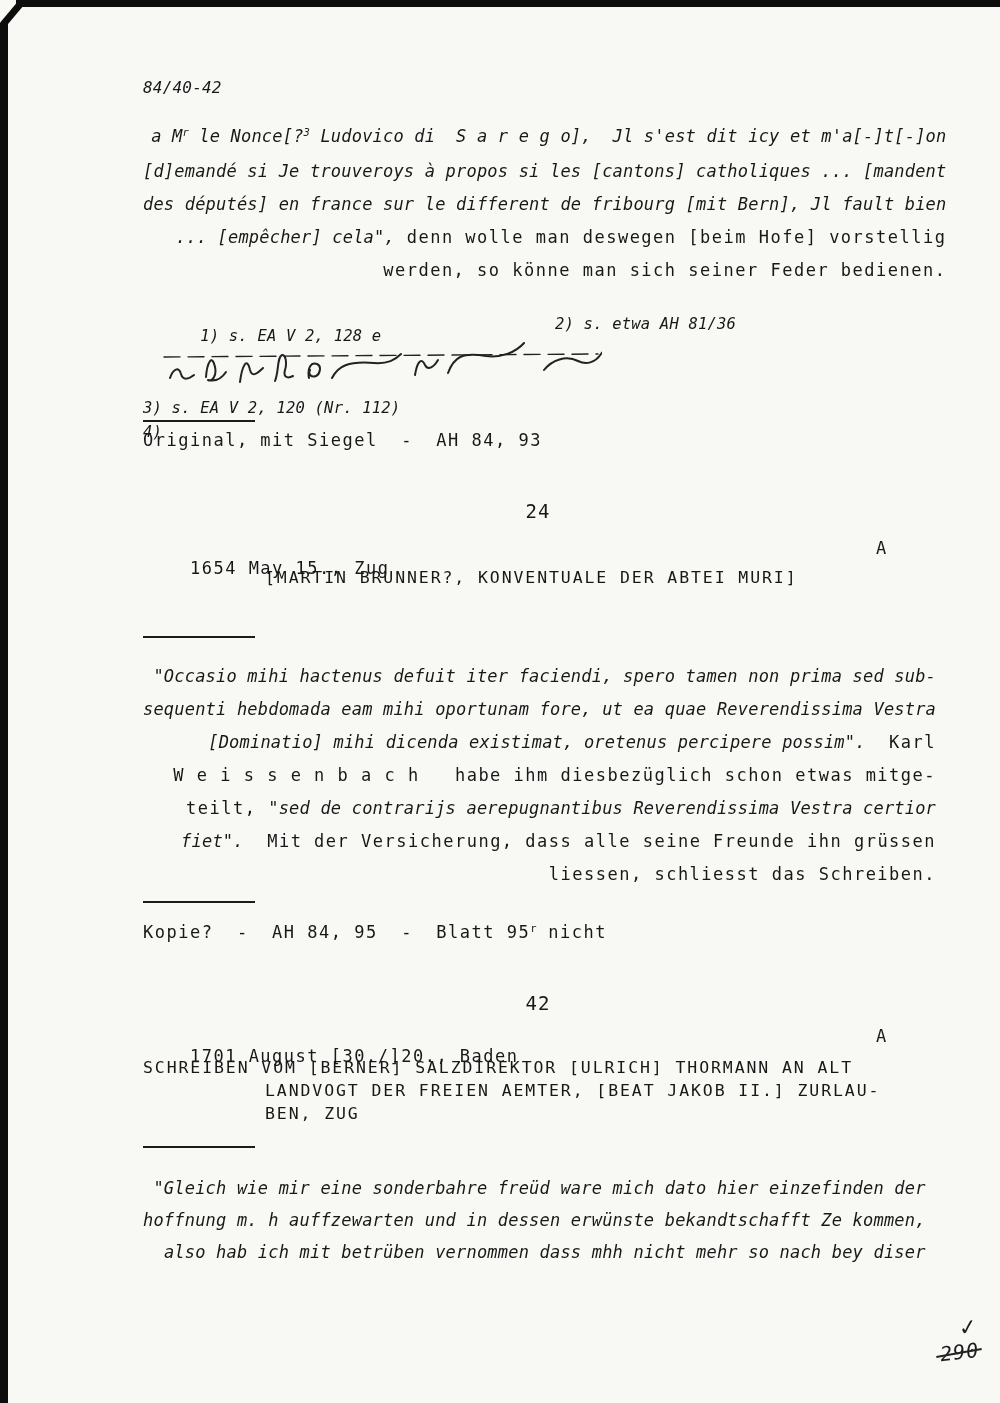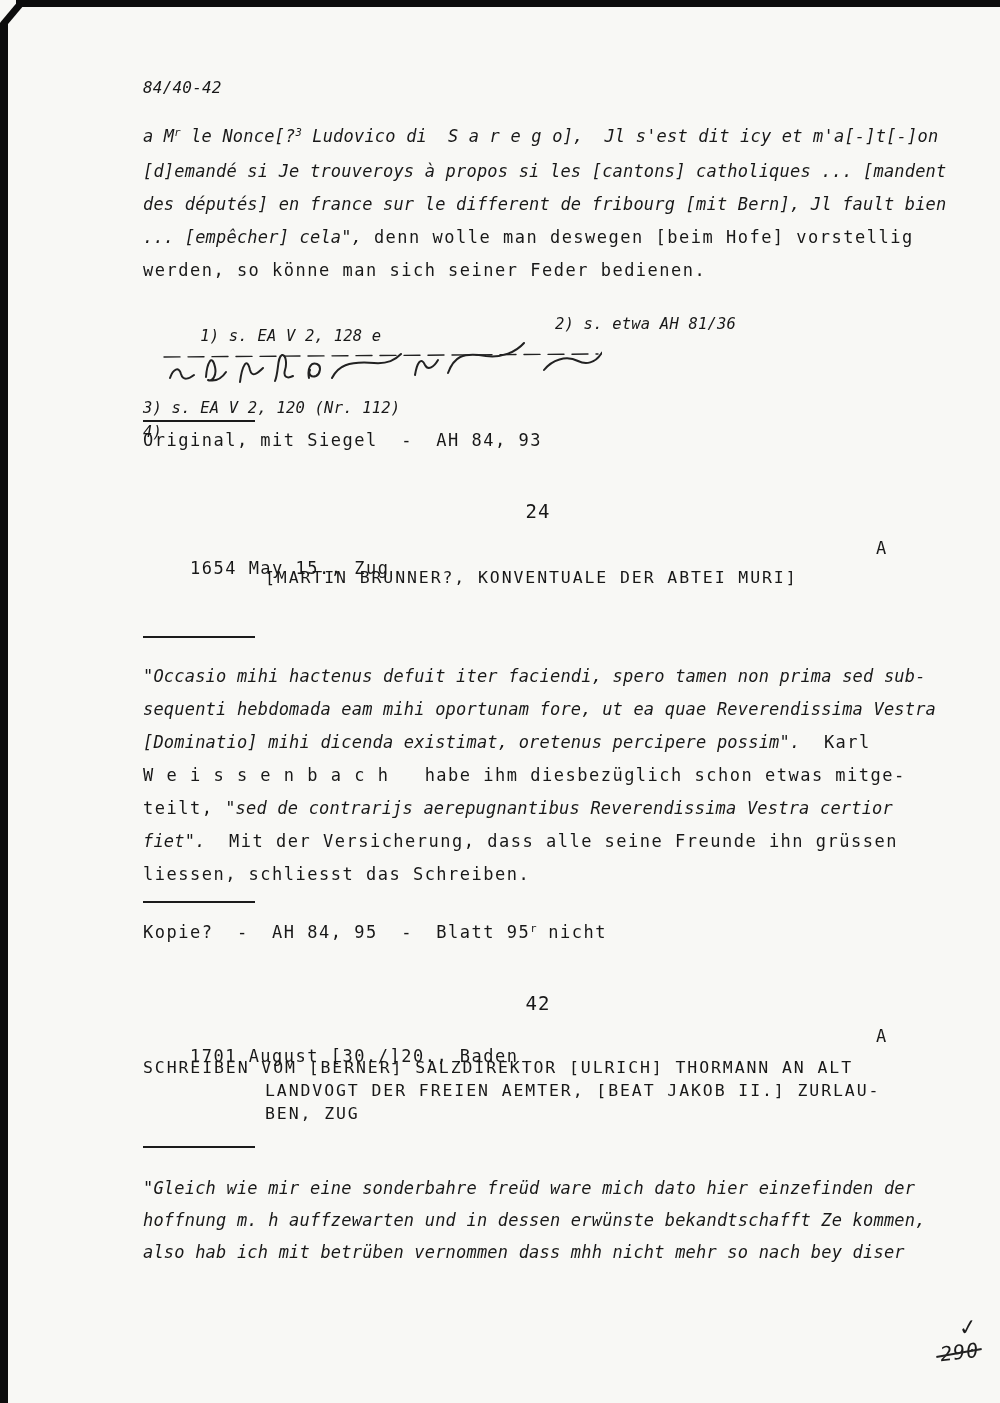--- a/index.html
+++ b/index.html
@@ -7,21 +7,21 @@
     position:relative;width:1000px;height:1403px;margin:0 auto;
     background:#f8f8f5;color:#181818;
     font-family:"DejaVu Sans Mono","Liberation Mono",monospace;
     overflow:hidden;
     padding-left:12px;
   }
   .abs{position:absolute;}
   
   .edge{background:#0d0d0d;}
   
-  .tl{white-space:pre;letter-spacing:1.5px;}
+  .tl{white-space:pre;letter-spacing:1.5px;text-align:right;}
   .it{font-style:italic;letter-spacing:0.2px;}
   .sup{font-size:0.62em;position:relative;top:-0.55em;letter-spacing:0;}
   .plain{white-space:pre;letter-spacing:1.5px;}
   .ital{white-space:pre;font-style:italic;letter-spacing:0.2px;}
   .caps{white-space:pre;letter-spacing:1.9px;}
   .body-text{font-size:17px;line-height:33px;}
   .fn{font-size:15.5px;line-height:24px;font-style:italic;letter-spacing:0.2px;}
   .fnline{position:relative;white-space:pre;}
   .fn2{position:absolute;left:372px;top:12px;white-space:pre;margin-left:40px;}
   .rule{width:112px;height:2px;background:#1b1b1b;}

